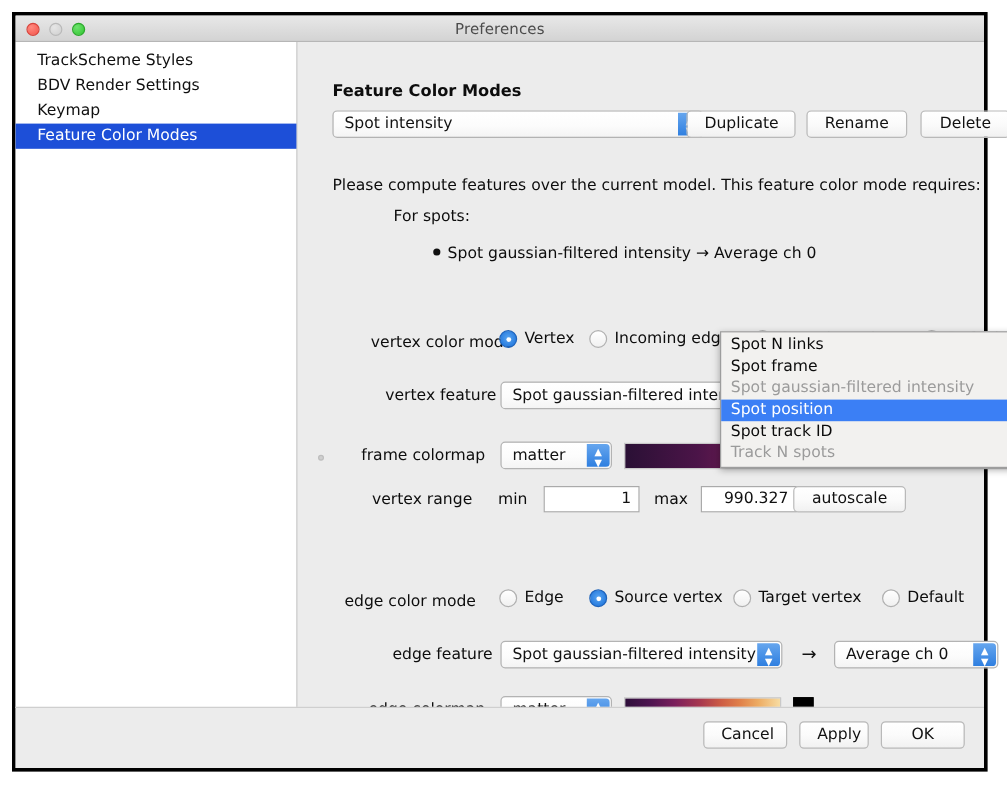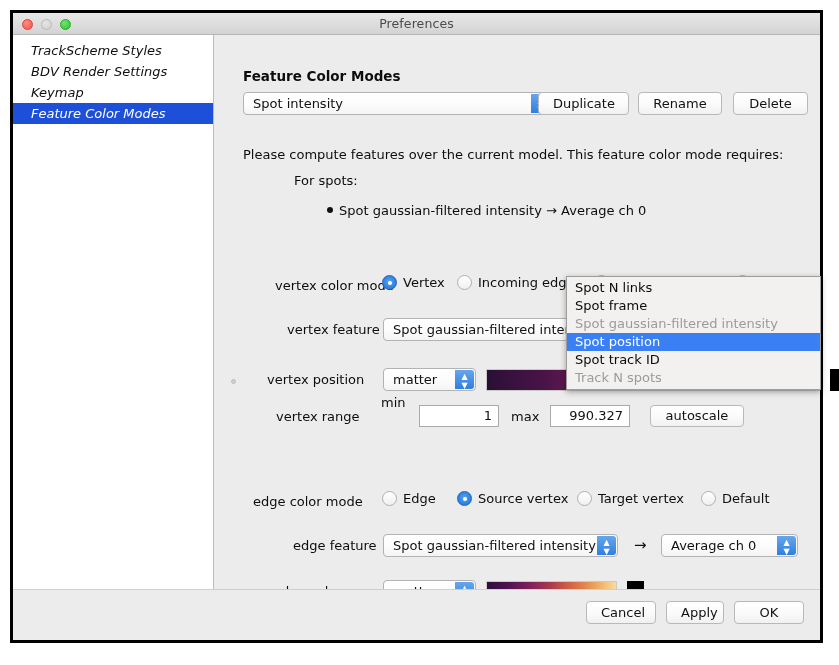--- a/index.html
+++ b/index.html
@@ -42,26 +42,25 @@
   #tl-min    { left: 28px; background: radial-gradient(circle at 35% 30%, #e6e6e6, #cfcfcf); border: 1px solid #b9b9b9; }
   #tl-max    { left: 47px; background: radial-gradient(circle at 35% 30%, #6fe36f, #2fc52f); border: 1px solid #2aa82a; }
 
   
   #content {
     position: absolute;
     left: 0; top: 22px; right: 0; bottom: 50px;
     display: flex;
   }
   #sidebar {
-    width: 201px;
+    width: 235px;
     background: #ffffff;
     border-right: 1px solid #bcbcbc;
     box-sizing: border-box;
     padding-top: 5px;
-    font-style: italic;
   }
   .side-item {
     font-size: 13px;
     color: #101010;
     padding: 2px 0 2px 18px;
     line-height: 17px;
     white-space: nowrap;
   }
   .side-item.selected {
     background: #1d4fd8;
@@ -321,38 +320,38 @@
       </div>
       <div class="abs arrow-glyph" style="left:420px; top:284px;">→</div>
       <div class="abs combo" style="left:447px; top:283px; width:137px;">
         <span>Average ch 0</span>
         <span class="arrowbox">
             <i>▲</i>
             <i>▼</i>
           </span>
       </div>
 
-      <div class="abs lbl" style="left:53px; top:337px;">vertex position</div>
+      <div class="abs lbl" style="left:53px; top:337px;">frame colormap</div>
       <div class="abs combo" style="left:169px; top:333px; width:93px;">
         <span>matter</span>
         <span class="arrowbox">
             <i>▲</i>
             <i>▼</i>
           </span>
       </div>
       <div class="abs" id="cmap-vertex" style="left:272px; top:334px; width:334px; height:22px;"></div>
 
       <div class="abs swatch-black" style="left:616px; top:334px; width:17px; height:22px;"></div>
 
       <div class="abs lbl" style="left:62px; top:374px;">vertex range</div>
-      <div class="abs lbl" style="left:167px; top:360px;">min</div>
+      <div class="abs lbl" style="left:167px; top:374px;">min</div>
       <div class="abs textfield" style="left:205px; top:370px; width:80px;">1</div>
       <div class="abs lbl" style="left:297px; top:374px;">max</div>
       <div class="abs textfield" style="left:336px; top:370px; width:80px;">990.327</div>
-      <div class="abs btn" style="left:436px; top:370px; width:94px; height:22px; line-height:20px;">autoscale</div>
+      <div class="abs btn" style="left:413px; top:370px; width:94px; height:22px; line-height:20px;">autoscale</div>
 
       <div class="abs lbl" style="left:39px; top:459px;">edge color mode</div>
       <div class="abs radio" style="left:168px; top:456px;">
         <span class="dot"></span>
         <span class="lbl">Edge</span>
       </div>
       <div class="abs radio on" style="left:243px; top:456px;">
         <span class="dot"></span>
         <span class="lbl">Source vertex</span>
       </div>

